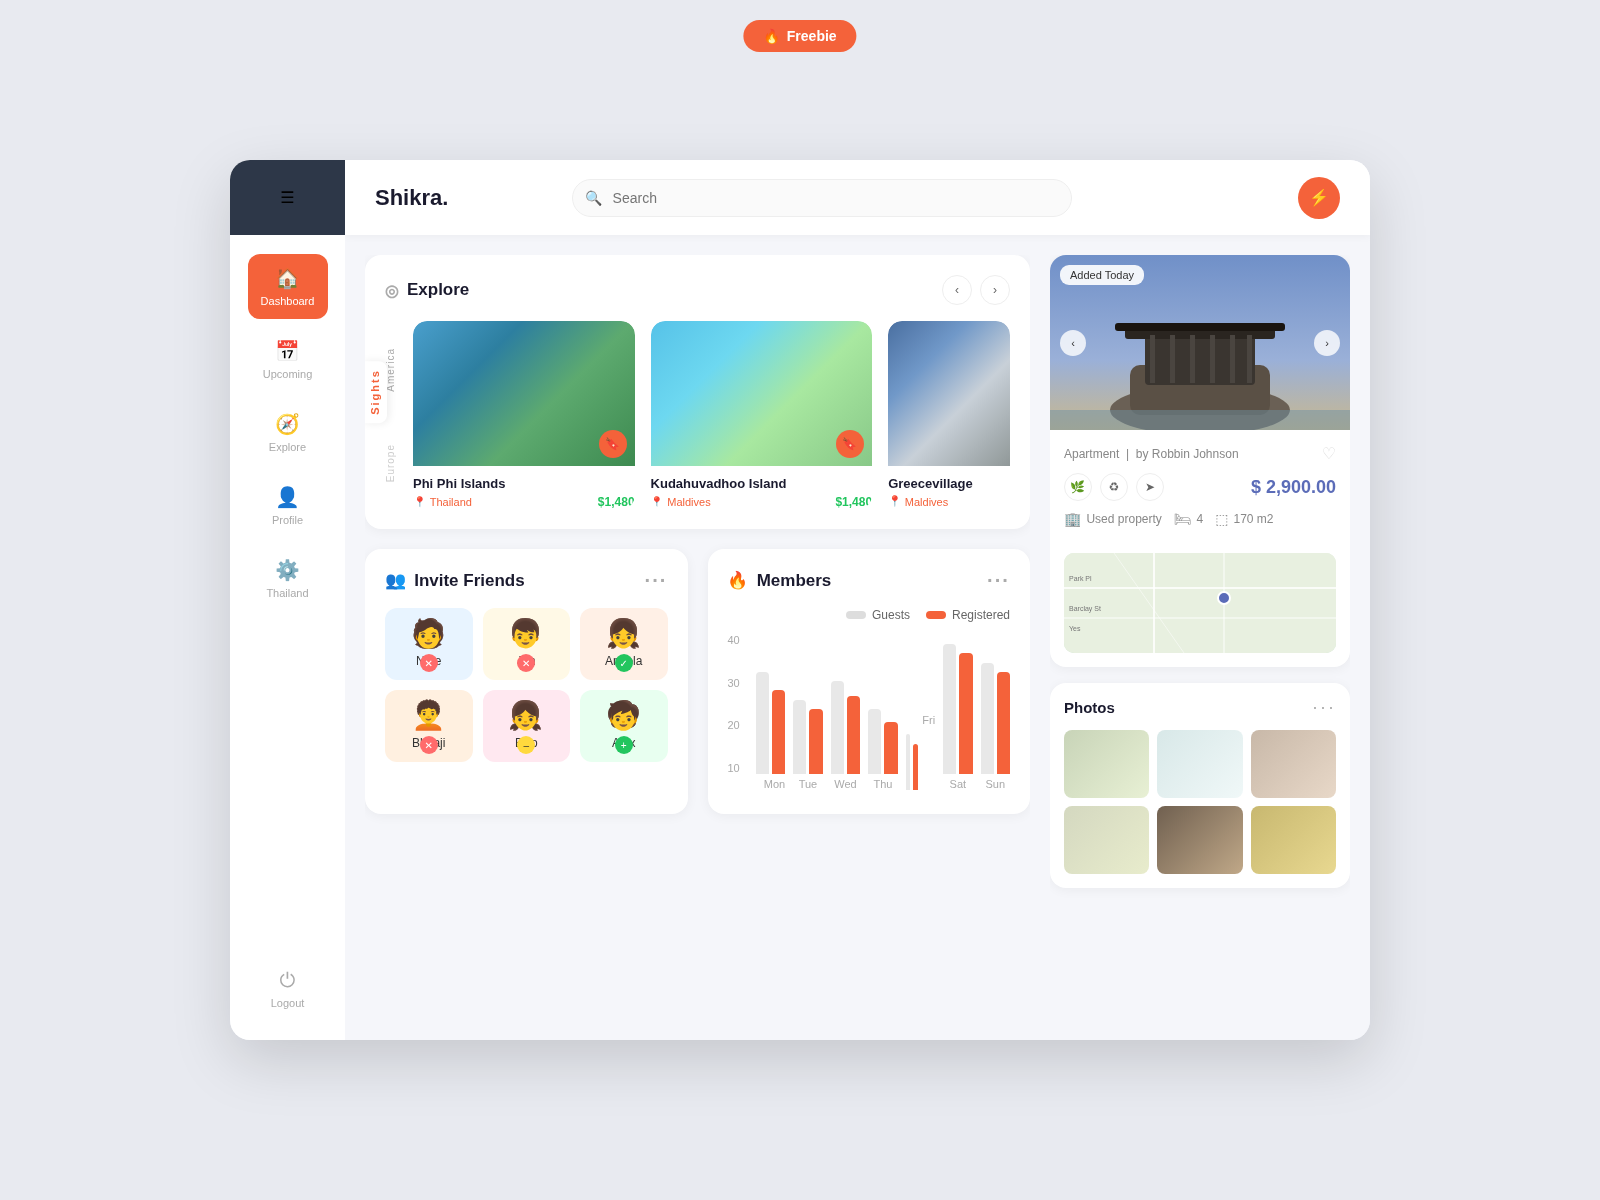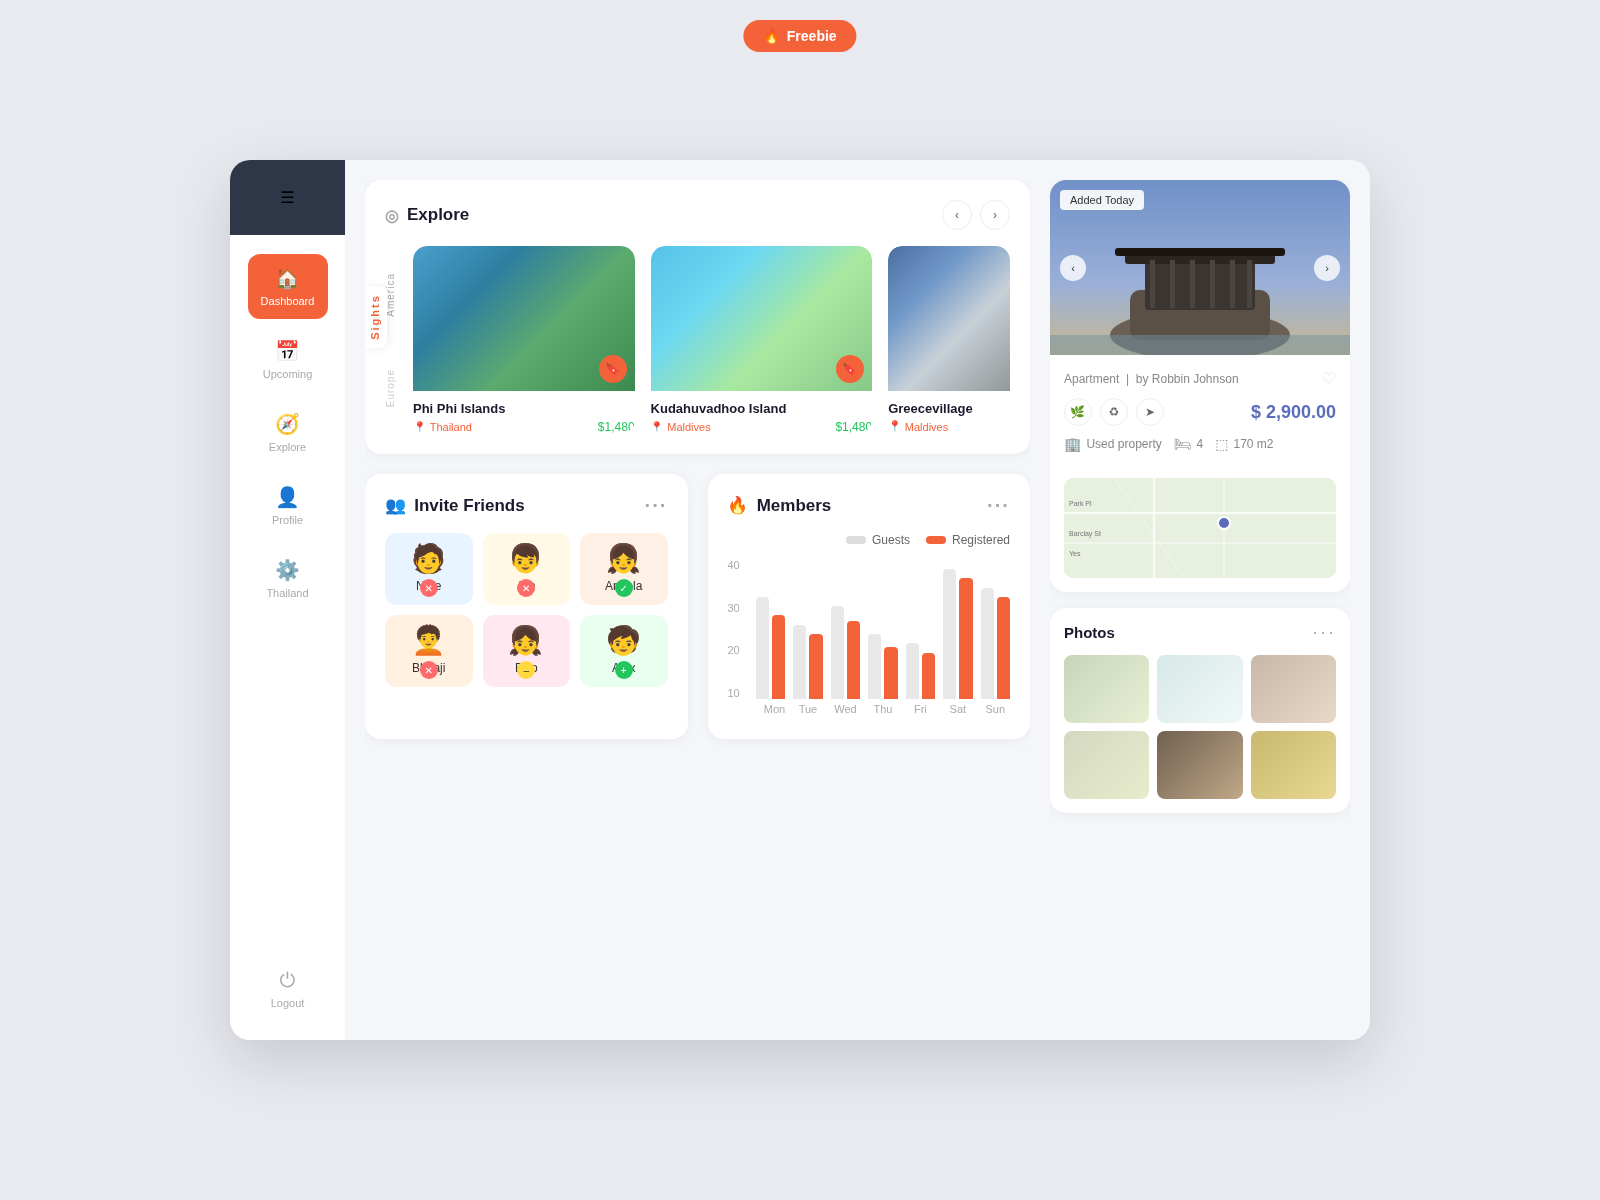--- a/index.html
+++ b/index.html
@@ -316,21 +316,21 @@
     .dest-country {
       font-size: 11px;
       color: #f4623a;
       display: flex;
       align-items: center;
       gap: 3px;
     }
 
     .dest-price {
       font-size: 12px;
-      font-weight: 400;
+      font-weight: 700;
       color: #22c55e;
     }
 
     .dest-card-partial {
       flex: 0.55;
       border-radius: 14px;
       overflow: hidden;
       position: relative;
     }
 
@@ -507,21 +507,21 @@
       width: 100%;
       height: 100%;
     }
 
     .added-today-badge {
       position: absolute;
       top: 10px;
       left: 10px;
       background: rgba(255,255,255,0.9);
       padding: 4px 10px;
-      border-radius: 4px;
+      border-radius: 9px;
       font-size: 11px;
       color: #333;
       font-weight: 500;
     }
 
     .prop-nav-btn {
       position: absolute;
       top: 50%;
       transform: translateY(-50%);
       width: 26px;
@@ -746,20 +746,28 @@
     <div class="sidebar-bottom">
       <div class="nav-item">
         <span class="nav-icon">⏻</span>
         <span class="nav-label">Logout</span>
       </div>
     </div>
   </div>
 
   <div class="main-content">
 
+    <div class="header">
+      <div class="logo">Shikra.</div>
+      <div class="search-bar">
+        <span class="search-icon-wrap">🔍</span>
+        <input type="text" placeholder="Search" style="">
+      </div>
+      <div class="filter-btn">⚡</div>
+    </div>
 
     <div class="body-area">
 
       <div class="center-panel">
 
         <div class="section-card" style="position:relative;">
           <div class="section-header">
             <div class="section-title">
               <span class="section-title-icon">◎</span>
               <span>Explore</span>
@@ -933,21 +941,21 @@
                       </div>
                       <div class="chart-x-label">Wed</div>
                     </div>
                     <div class="chart-col" style="flex: 1 1 0%; display: flex; flex-direction: column; align-items: center; gap: 4px;">
                       <div class="bars-pair">
                         <div class="bar guest" style="height: 65px;"></div>
                         <div class="bar registered" style="height: 52px;"></div>
                       </div>
                       <div class="chart-x-label">Thu</div>
                     </div>
-                    <div class="chart-col" style="flex: 1 1 0%; display: flex; flex-direction: column; align-items: center; gap: 4px;">
+                    <div class="chart-col" style="flex: 1 1 0%; display: flex; flex-direction: row; align-items: center; gap: 4px;">
                       <div class="bars-pair">
                         <div class="bar guest" style="height: 55.7143px;"></div>
                         <div class="bar registered" style="height: 46.4286px;"></div>
                       </div>
                       <div class="chart-x-label">Fri</div>
                     </div>
                     <div class="chart-col" style="flex: 1 1 0%; display: flex; flex-direction: column; align-items: center; gap: 4px;">
                       <div class="bars-pair">
                         <div class="bar guest" style="height: 130px;"></div>
                         <div class="bar registered" style="height: 120.714px;"></div>

